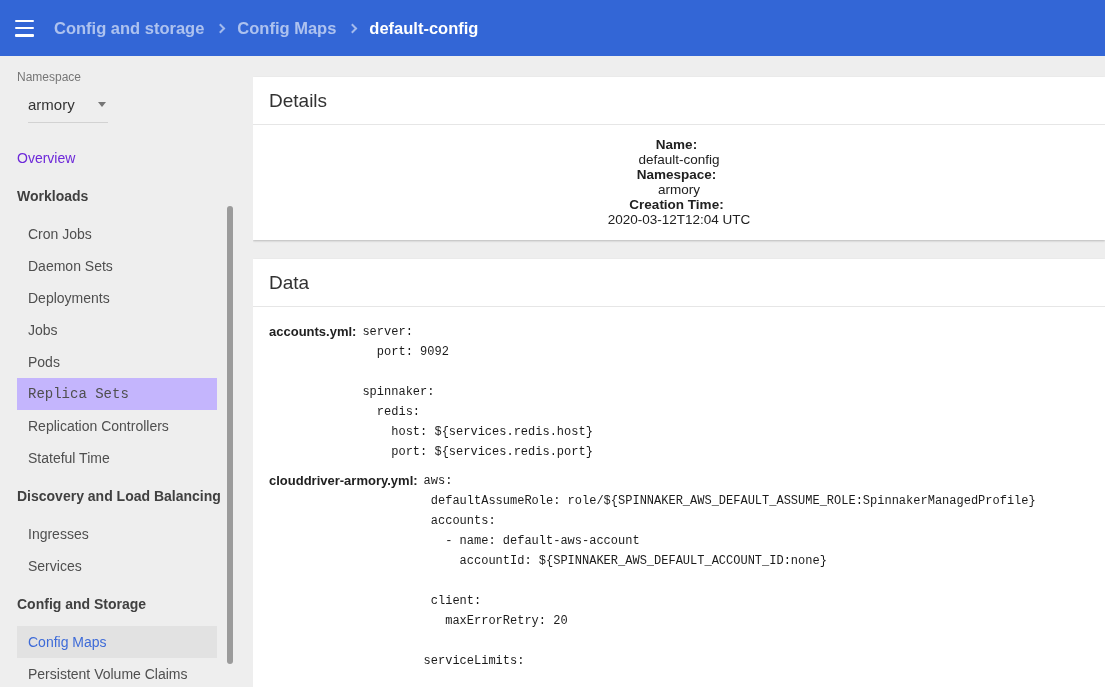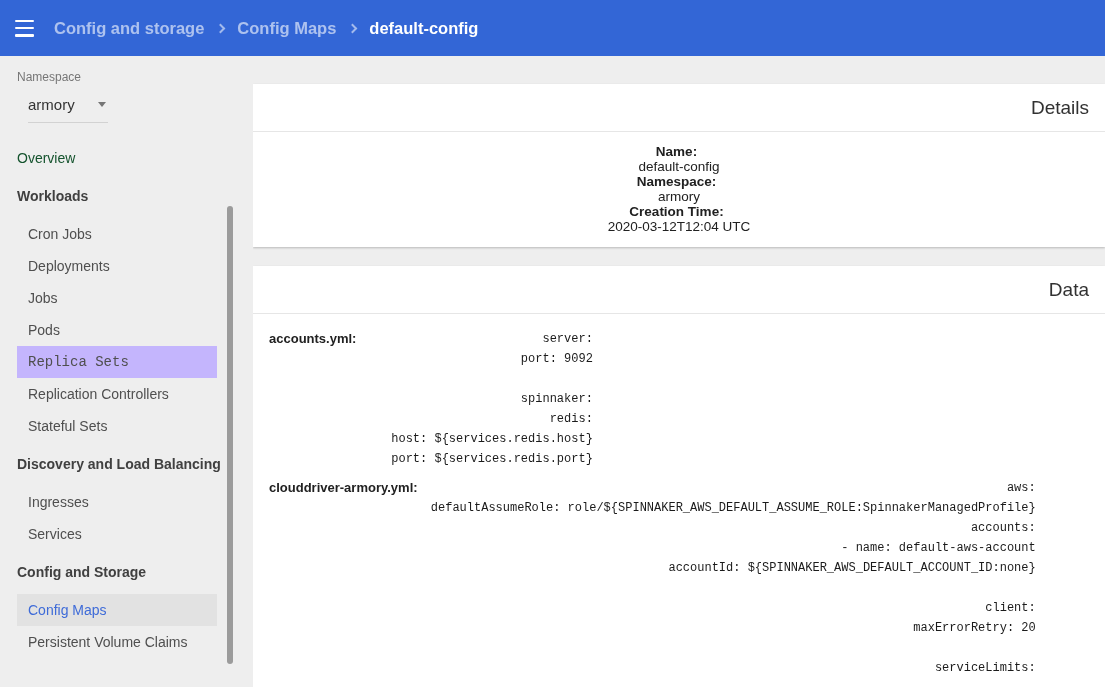--- a/index.html
+++ b/index.html
@@ -28,38 +28,38 @@
   .chev {
     width:7px; height:7px; margin:0 13px 0 4px;
     border-top:2.4px solid rgba(255,255,255,0.55);
     border-right:2.4px solid rgba(255,255,255,0.55);
     transform:rotate(45deg);
   }
 
   
   .layout { display:flex; height:631px;border-radius:20px; }
   .sidebar { width:253px; flex-shrink:0; position:relative; }
-  .content { flex:1; padding-top:28px; overflow:hidden;text-align:right; }
+  .content { flex:1; padding-top:21px; overflow:hidden; }
 
   
   .ns-label { margin:14px 0 0 17px; font-size:12px; color:#767676; line-height:14px; }
   .ns-select {
     margin:12px 0 0 28px; width:80px; cursor:pointer;
     display:flex; align-items:center; justify-content:space-between;
     padding-bottom:9px; border-bottom:1px solid #d2d2d2;
     font-size:15px; color:#333333;
   }
   .ns-arrow {
     width:0; height:0; margin-right:2px;
     border-left:4.5px solid transparent; border-right:4.5px solid transparent;
     border-top:5px solid #757575;
   }
   .nav { margin-top:19px; font-size:14px; }
   .nav-row { height:32px; display:flex; align-items:center; cursor:pointer; }
-  .nav-root { padding-left:17px; color:#14532d; margin-bottom:5px; }
+  .nav-root { padding-left:17px; color:#6d28d9; margin-bottom:5px; }
   .nav-section { padding-left:17px; color:#404040; font-weight:bold; margin:6px 0; }
   .nav-item { margin:0 36px 0 17px; padding-left:11px; color:#4f4f4f; }
   .nav-item.selected { background:#c4b5fd;font-family:Liberation Mono, monospace; }
   .nav-item.active { background:#e2e2e2; color:#3e6bd8; }
   .side-scrollbar {
     position:absolute; left:227px; top:150px;
     width:6px; height:458px; background:#9b9b9b; border-radius:3px;
   }
 
   
@@ -117,26 +117,27 @@
     <div class="ns-select">
       <span>armory</span>
       <span class="ns-arrow"></span>
     </div>
 
     <nav class="nav">
       <div class="nav-row nav-root">Overview</div>
 
       <div class="nav-row nav-section">Workloads</div>
       <div class="nav-row nav-item">Cron Jobs</div>
+      <div class="nav-row nav-item">Daemon Sets</div>
       <div class="nav-row nav-item">Deployments</div>
       <div class="nav-row nav-item">Jobs</div>
       <div class="nav-row nav-item">Pods</div>
       <div class="nav-row nav-item selected">Replica Sets</div>
       <div class="nav-row nav-item">Replication Controllers</div>
-      <div class="nav-row nav-item">Stateful Sets</div>
+      <div class="nav-row nav-item">Stateful Time</div>
 
       <div class="nav-row nav-section">Discovery and Load Balancing</div>
       <div class="nav-row nav-item">Ingresses</div>
       <div class="nav-row nav-item">Services</div>
 
       <div class="nav-row nav-section">Config and Storage</div>
       <div class="nav-row nav-item active">Config Maps</div>
       <div class="nav-row nav-item">Persistent Volume Claims</div>
     </nav>
 

